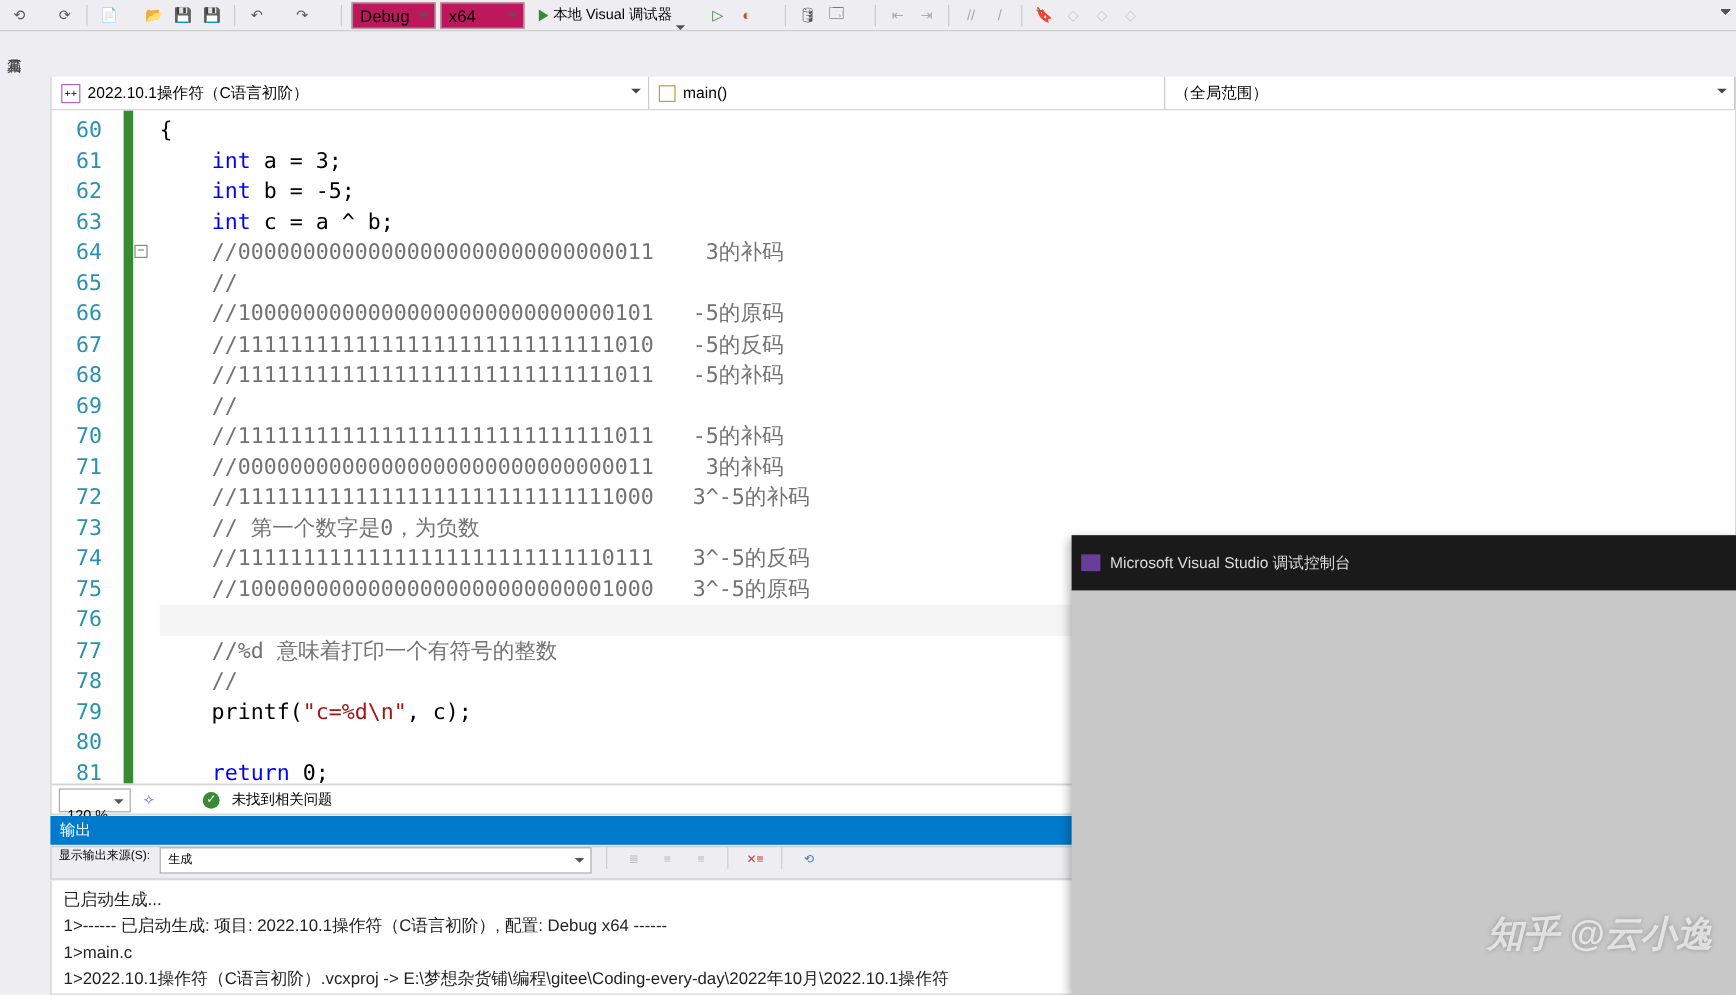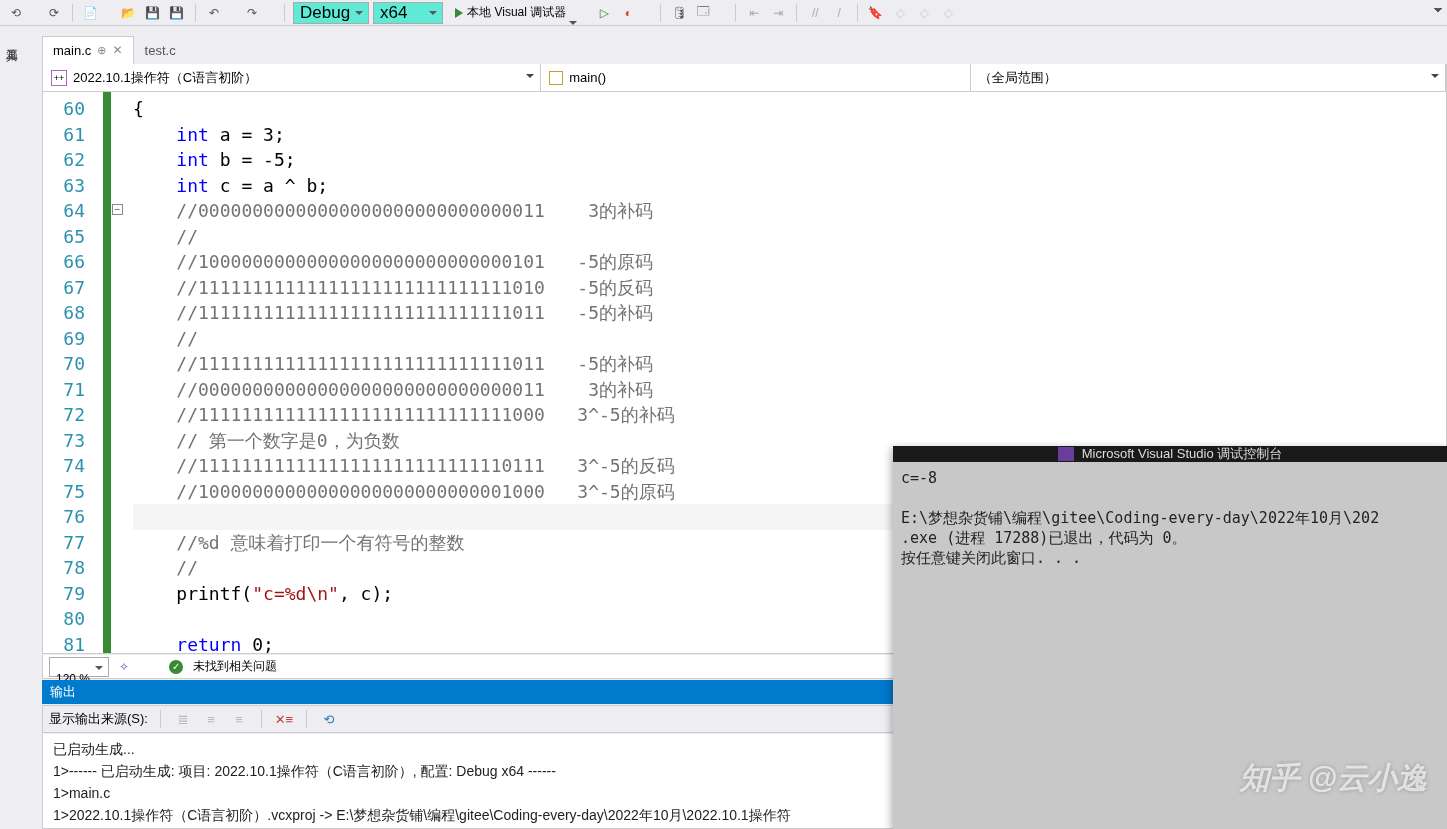--- a/index.html
+++ b/index.html
@@ -3,21 +3,21 @@
 <meta charset="utf-8">
 <style>
   * { box-sizing: border-box; }
   html,body { margin:0; padding:0; font-family: "Microsoft YaHei", Segoe UI, sans-serif; font-size:13px; background:#fff; overflow:hidden; }
   .root { width:1447px; height:829px; position:relative; background:#eeeef2; }
 
   
   .toolbar { height:26px; background:#eeeef2; display:flex; align-items:center; padding:0 6px; gap:4px; border-bottom:1px solid #ccc; font-size:12px; }
   .tb-icon { width:20px; height:20px; display:flex; align-items:center; justify-content:center; border:1px solid transparent; color:#555; }
   .tb-sep { width:1px; height:18px; background:#ccc; margin:0 4px;}
-  .tb-drop { min-width:70px; height:22px; border:1px solid #aaa; background:#5eead4; padding:0 18px 0 6px; line-height:20px; position:relative; font-size:17px;}
+  .tb-drop { min-width:70px; height:22px; border:1px solid #aaa; background:#be185d; padding:0 18px 0 6px; line-height:20px; position:relative; font-size:14px;}
   .caret::after{ content:""; position:absolute; right:5px; top:8px; border:4px solid transparent; border-top-color:#555;}
   .tb-play { display:flex; align-items:center; gap:4px; height:22px; padding:0 8px; }
   .tri-green { width:0;height:0;border-left:8px solid #388a34;border-top:5px solid transparent;border-bottom:5px solid transparent;}
 
   
   .side-tab { position:absolute; left:2px; top:34px; width:20px; writing-mode:vertical-rl; font-size:12px; color:#444; background:#eeeef2; padding:6px 2px;}
 
   
   .tabwell { position:absolute; left:42px; right:0; top:34px; height:30px; background:#eeeef2; display:flex; align-items:flex-end;}
   .ftab { height:28px; padding:0 10px; display:flex; align-items:center; gap:6px; font-size:13px; border:1px solid transparent; }
@@ -45,28 +45,28 @@
   .k-brown { color:#a31515; }
   .hl-line { background:#f5f5f5;text-align:right; }
 
   
   .edstatus { position:absolute; left:42px; right:0; bottom:150px; height:24px; border:1px solid #ccc; border-top:none; background:#fff; display:flex; align-items:center; gap:10px; padding:0 6px; font-size:12px;}
   .zoomdrop { min-width:60px; border:1px solid #aaa; padding:12px 18px 0 6px; position:relative; height:20px; line-height:18px;}
   .okdot { width:14px;height:14px;border-radius:50%;background:#388a34;color:#fff;font-size:10px;line-height:14px;text-align:center;}
 
   
   .outhead { position:absolute; left:42px; right:0; bottom:125px; height:24px; background:#007acc; color:#fff; padding:0 8px; line-height:24px; font-size:13px;}
-  .outtools { position:absolute; left:42px; right:0; bottom:96px; height:28px; background:#eeeef2; border:1px solid #ccc; display:flex; align-items:center; padding:0 6px; gap:8px; font-size:13px;}
+  .outtools { position:absolute; left:42px; right:0; bottom:96px; height:28px; background:#eeeef2; border:1px solid #ccc; display:flex; align-items:flex-start; padding:0 6px; gap:8px; font-size:10px;}
   .outdrop { width:360px; height:22px; border:1px solid #aaa; background:#fff; padding:0 6px; line-height:20px; position:relative;}
   .outbody { position:absolute; left:42px; right:0; bottom:0; height:95px; background:#fff; border:1px solid #ccc; border-top:none; font-size:14px; padding:4px 10px; overflow:hidden; white-space:nowrap;}
   .outbody div { line-height:22px; color:#222;}
 
   
   .cons { position:absolute; right:0; top:446px; width:554px; bottom:0; background:#c8c8c8; box-shadow:-2px 2px 8px rgba(0,0,0,.3);}
-  .cons-title { height:16px; background:#1a1a1a; color:#ddd; display:flex; align-items:center; padding:0 8px; gap:8px; font-size:13px;justify-content:center;}
+  .cons-title { height:46px; background:#1a1a1a; color:#ddd; display:flex; align-items:center; padding:0 8px; gap:8px; font-size:13px;}
   .cons-ico { width:16px; height:14px; background:#6a3d9a; display:inline-block;}
   .cons-body { padding:6px 8px; font-family:SimSun,monospace; font-size:15px; color:#222; line-height:20px; white-space:pre-wrap;}
 
   
   .wm { position:absolute; right:20px; bottom:30px; color:rgba(255,255,255,.65); font-size:30px; font-weight:bold; font-style:italic; text-shadow:0 0 4px rgba(0,0,0,.25); pointer-events:none;}
   .wm2 { position:absolute; right:20px; bottom:16px; color:rgba(200,200,200,.6); font-size:12px; }
 </style>
 </head>
 <body>
 
@@ -111,30 +111,20 @@
     <span class="tb-sep"></span>
     <span class="tb-icon">🔖</span>
     <span class="tb-icon" style="color:#ccc;">◇</span>
     <span class="tb-icon" style="color:#ccc;">◇</span>
     <span class="tb-icon" style="color:#ccc;">◇</span>
     <span class="tb-icon caret" style="width:10px;"></span>
   </div>
 
   <div class="side-tab">工具箱</div>
 
-  <div class="tabwell">
-    <div class="ftab active">
-      <span>main.c</span>
-      <span class="tabpin">⊕</span>
-      <span class="tabclose">✕</span>
-    </div>
-    <div class="ftab inactive">
-      <span>test.c</span>
-    </div>
-  </div>
 
   <div class="navbar">
     <div class="navcell caret" style="flex:1.05;">
       <span class="nav-icon-box">++</span>
       <span>2022.10.1操作符（C语言初阶）</span>
     </div>
     <div class="navcell" style="flex:.9;">
       <span class="cube-icon"></span>
       <span>main()</span>
     </div>
@@ -179,20 +169,21 @@
     <span style="color:#7e57c2;">✧</span>
     <span style="width:20px;"></span>
     <span class="okdot">✓</span>
     <span>未找到相关问题</span>
   </div>
 
   <div class="outhead">输出</div>
 
   <div class="outtools">
     <span>显示输出来源(S):</span>
+    <span class="outdrop caret">生成</span>
     <span class="tb-sep"></span>
     <span class="tb-icon" style="color:#bbb;">≣</span>
     <span class="tb-icon" style="color:#bbb;">≡</span>
     <span class="tb-icon" style="color:#bbb;">≡</span>
     <span class="tb-sep"></span>
     <span class="tb-icon" style="color:#c04040;">✕≡</span>
     <span class="tb-sep"></span>
     <span class="tb-icon" style="color:#3478c0;">⟲</span>
   </div>
 
@@ -201,22 +192,17 @@
       <div>1&gt;------ 已启动生成: 项目: 2022.10.1操作符（C语言初阶）, 配置: Debug x64 ------</div>
       <div>1&gt;main.c</div>
       <div>1&gt;2022.10.1操作符（C语言初阶）.vcxproj -&gt; E:\梦想杂货铺\编程\gitee\Coding-every-day\2022年10月\2022.10.1操作符</div>
     </div>
 
   <div class="cons">
     <div class="cons-title">
       <span class="cons-ico"></span>
       <span>Microsoft Visual Studio 调试控制台</span>
     </div>
-    <div class="cons-body">c=-8
-
-E:\梦想杂货铺\编程\gitee\Coding-every-day\2022年10月\202
-.exe (进程 17288)已退出，代码为 0。
-按任意键关闭此窗口. . .</div>
   </div>
 
   <div class="wm">知乎 @云小逸</div>
   <div class="wm2">CSDN @云小扬_</div>
 </div>
 
 </body></html>

